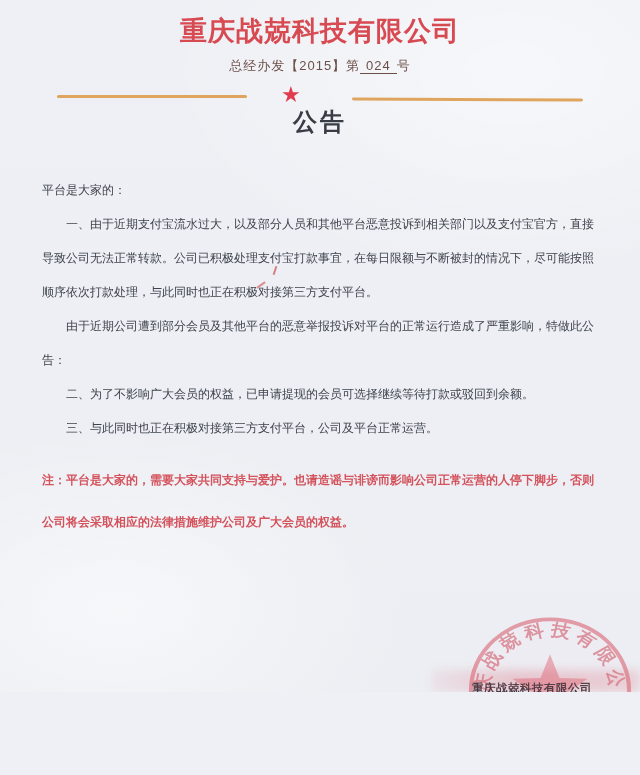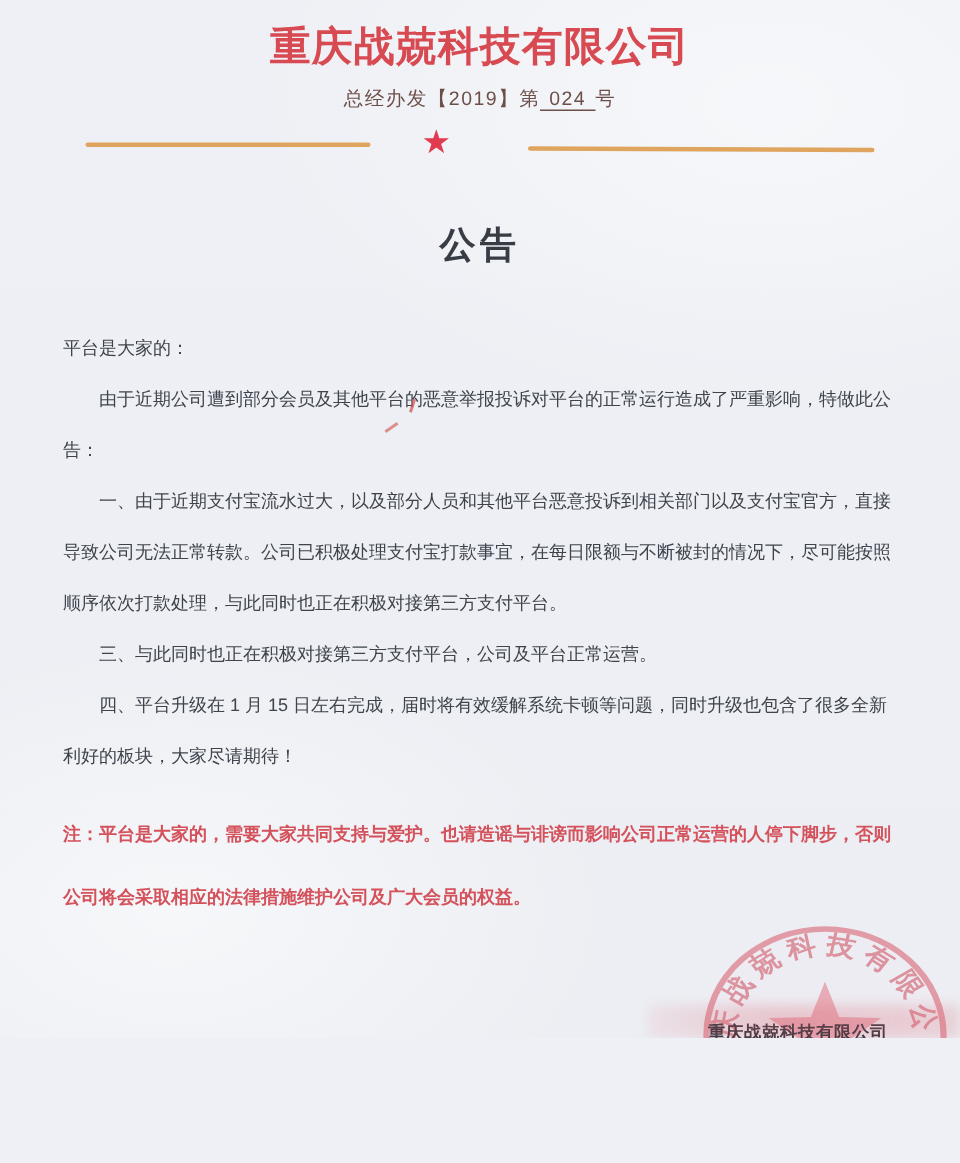--- a/index.html
+++ b/index.html
@@ -27,21 +27,21 @@
   }
   .doc-number .underlined { border-bottom:1.5px solid #6d4e49; padding:0 6px; }
 
   .divider { position:relative; height:22px; margin-top:12px; }
   .divider .dline { position:absolute; height:3px; background:#dfa55e; border-radius:2px; }
   .divider .dl-left  { left:15px;  top:8px;  width:190px; }
   .divider .dl-right { left:310px; top:11px; width:231px; transform:rotate(0.25deg); }
   .divider .star { position:absolute; left:239px; top:-3px; color:#e23a4e; font-size:22px; line-height:22px; }
 
   .notice-title {
-    margin-top:42px; text-align:center;
+    text-align:center;
     font-size:24px; line-height:26px; font-weight:bold;
     color:#383c44; letter-spacing:3px;
   }
 
   .salutation { margin-top:38px; font-size:12px; line-height:34px; color:#3e434c; }
   .para { font-size:12px; line-height:34px; color:#3e434c; text-indent:2em; }
   .note { margin-top:14px; font-size:12px; line-height:42px; color:#d4525c;font-weight:bold; }
 
   .scan-mark { position:absolute; background:#cf4f4a; }
   .scan-mark-1 { left:274px; top:266px; width:2px; height:9px; opacity:.7; transform:rotate(18deg); }
@@ -66,38 +66,38 @@
 </style>
 </head>
 <body>
 
 <div class="page">
   <div class="content">
 
     <h1 class="title">重庆战兢科技有限公司</h1>
 
     <div class="doc-number">
-      <span>总经办发【2019】第</span><span class="underlined">024</span><span>号</span>
+      <span>总经办发【2015】第</span><span class="underlined">024</span><span>号</span>
     </div>
 
     <div class="divider">
       <span class="dline dl-left"></span>
       <span class="star">★</span>
       <span class="dline dl-right"></span>
     </div>
 
     <h2 class="notice-title">公告</h2>
 
     <p class="salutation">平台是大家的：</p>
 
+    <p class="para">一、由于近期支付宝流水过大，以及部分人员和其他平台恶意投诉到相关部门以及支付宝官方，直接导致公司无法正常转款。公司已积极处理支付宝打款事宜，在每日限额与不断被封的情况下，尽可能按照顺序依次打款处理，与此同时也正在积极对接第三方支付平台。</p>
+
     <p class="para">由于近期公司遭到部分会员及其他平台的恶意举报投诉对平台的正常运行造成了严重影响，特做此公告：</p>
-
-    <p class="para">一、由于近期支付宝流水过大，以及部分人员和其他平台恶意投诉到相关部门以及支付宝官方，直接导致公司无法正常转款。公司已积极处理支付宝打款事宜，在每日限额与不断被封的情况下，尽可能按照顺序依次打款处理，与此同时也正在积极对接第三方支付平台。</p>
+    <p class="para">二、为了不影响广大会员的权益，已申请提现的会员可选择继续等待打款或驳回到余额。</p>
     <p class="para">三、与此同时也正在积极对接第三方支付平台，公司及平台正常运营。</p>
-    <p class="para">四、平台升级在 1 月 15 日左右完成，届时将有效缓解系统卡顿等问题，同时升级也包含了很多全新利好的板块，大家尽请期待！</p>
 
     <p class="note">注：平台是大家的，需要大家共同支持与爱护。也请造谣与诽谤而影响公司正常运营的人停下脚步，否则公司将会采取相应的法律措施维护公司及广大会员的权益。</p>
   </div>
 
   <span class="scan-mark scan-mark-1"></span>
   <span class="scan-mark scan-mark-2"></span>
 
   <svg class="seal" width="170" height="152" viewBox="0 0 185 185" preserveAspectRatio="none">
     <defs>
       <path id="sealArcTop" d="M 35.3,125.5 A 66,66 0 1 1 149.7,125.5" fill="none"></path>

